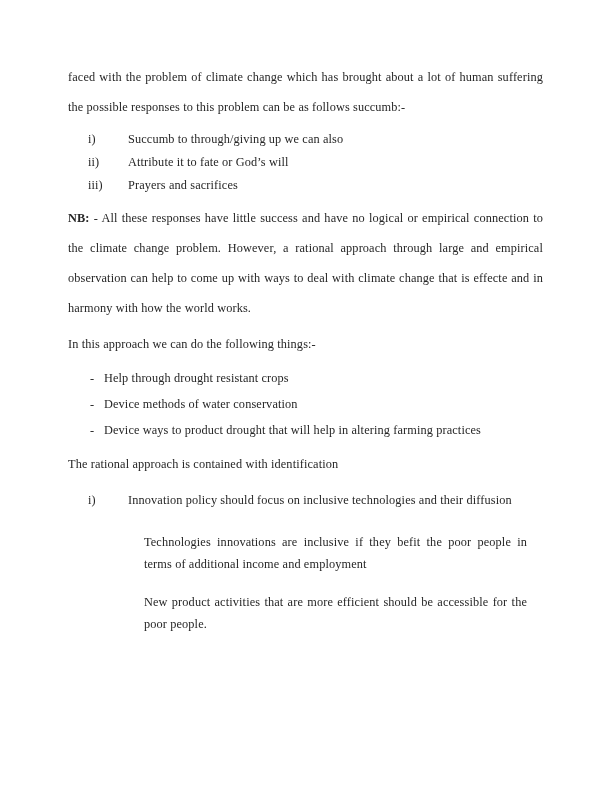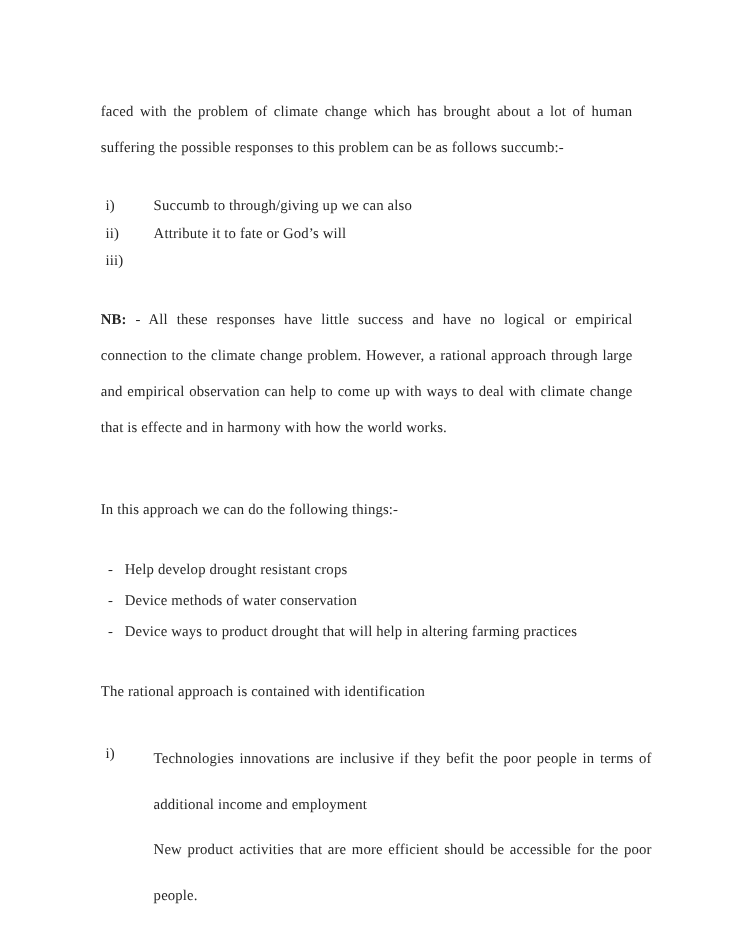--- a/index.html
+++ b/index.html
@@ -30,21 +30,21 @@
     position: absolute;
     left: 68px;
     top: 62px;
     width: 475px;
   }
 
   
   .para {
     font-size: 12.3px;
     line-height: 30px;
-    margin: 16px;
+    margin: 0;
     text-align: justify;
     text-justify: inter-word;
     letter-spacing: 0.01em;
   }
   .para.nojust {
     text-align: left;
   }
 
   .para b {
     font-weight: bold;
@@ -117,22 +117,22 @@
     width: 415px;
   }
   .block-lead {
     text-align: left;
     margin: 0;
     line-height: 30px;
   }
   .block-sub {
     text-align: justify;
     text-justify: inter-word;
-    margin: 0;
-    line-height: 38px;
+    margin: 16px;
+    line-height: 22px;
   }
 
   
   .gap-sm { height: 6px; }
 </style>
 </head>
 <body>
 
 <div class="page">
   <div class="content">
@@ -145,37 +145,38 @@
       <li class="roman-row">
         <span class="roman-marker">i)</span>
         <span class="roman-text">Succumb to through/giving up we can also</span>
       </li>
       <li class="roman-row">
         <span class="roman-marker">ii)</span>
         <span class="roman-text">Attribute it to fate or God’s will</span>
       </li>
       <li class="roman-row">
         <span class="roman-marker">iii)</span>
+        <span class="roman-text">Prayers and sacrifices</span>
       </li>
     </ul>
 
     <div class="gap-sm"></div>
 
     <p class="para"><b>NB:</b><span> - All these responses have little success and have no logical or empirical connection to the climate change problem.  However, a rational approach through large and empirical observation can help to come up with ways to deal with climate change that is effecte and in harmony with how the world works.</span></p>
 
     <div class="gap-sm"></div>
 
     <p class="para nojust">In this approach we can do the following things:-</p>
 
     <div class="gap-sm"></div>
 
     <ul class="dash-list">
       <li class="dash-row">
         <span class="dash-marker">-</span>
-        <span class="dash-text">Help develop drought resistant crops</span>
+        <span class="dash-text">Help through drought resistant crops</span>
       </li>
       <li class="dash-row">
         <span class="dash-marker">-</span>
         <span class="dash-text">Device methods of water conservation</span>
       </li>
       <li class="dash-row">
         <span class="dash-marker">-</span>
         <span class="dash-text">Device ways to product drought that will help in altering farming practices</span>
       </li>
     </ul>
@@ -185,19 +186,20 @@
     <p class="para nojust">The rational approach is contained with identification</p>
 
 
 
 
     <div class="gap-sm"></div>
 
     <div class="block-row">
       <span class="block-marker">i)</span>
       <div class="block-body">
+        <p class="block-lead">Innovation policy should focus on inclusive technologies and their diffusion</p>
         <p class="block-sub">Technologies innovations are inclusive if they befit the poor people in terms of additional income and employment</p>
         <p class="block-sub">New product activities that are more efficient should be accessible for the poor people.</p>
       </div>
     </div>
 
   </div>
 </div>
 
 </body></html>

